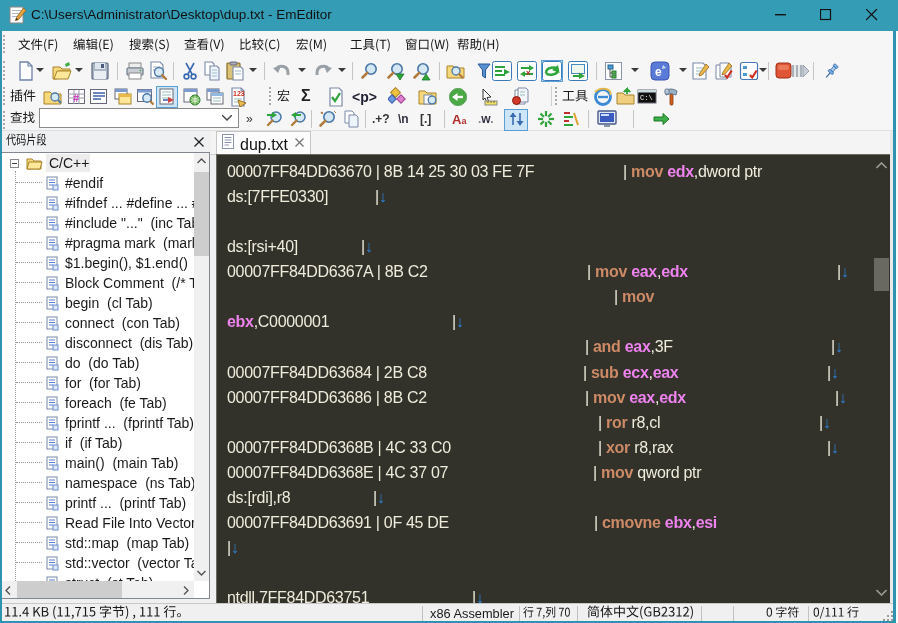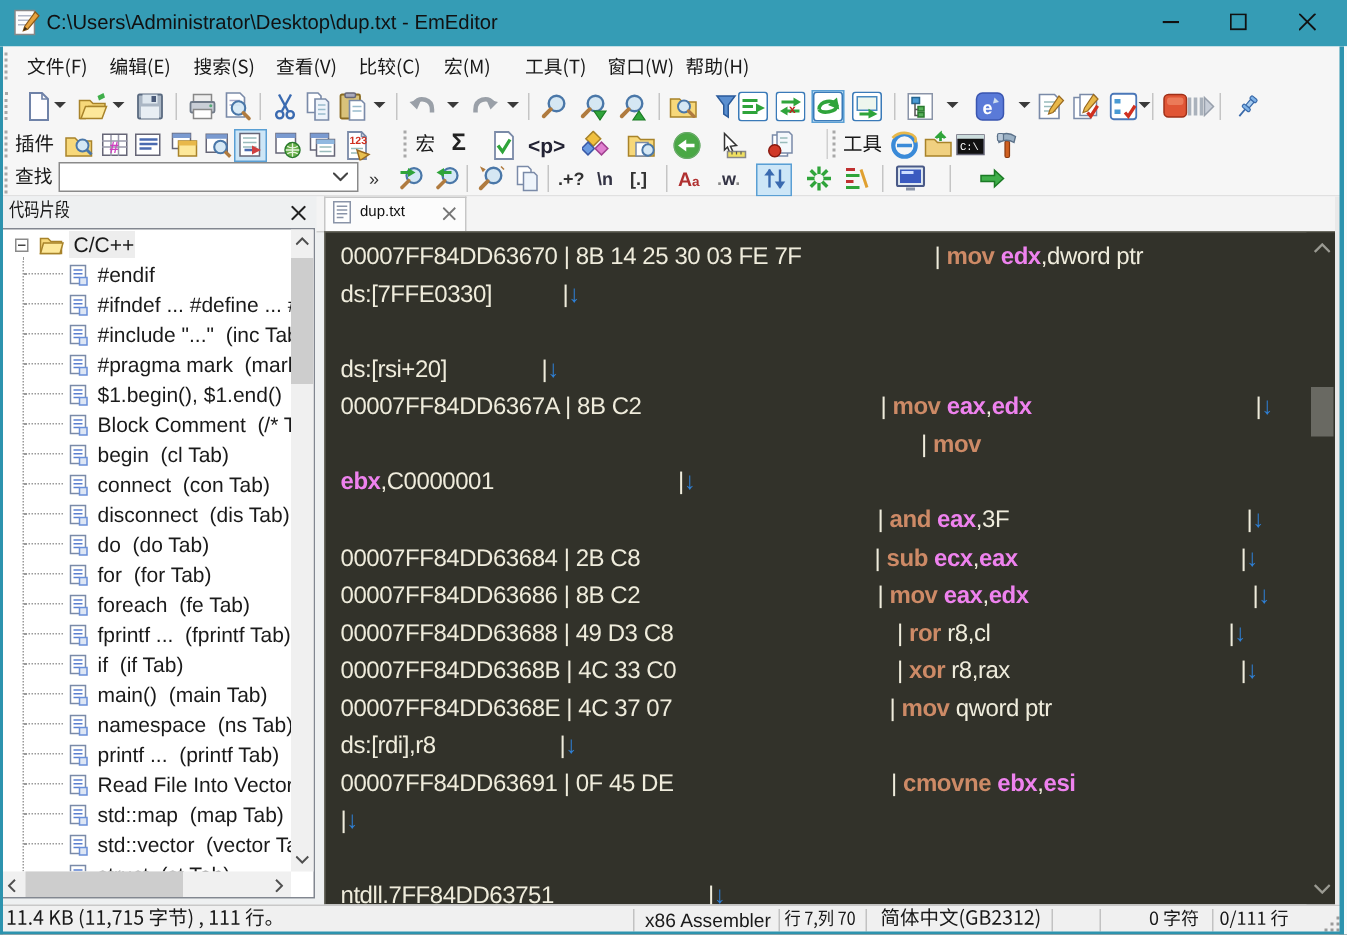--- a/index.html
+++ b/index.html
@@ -820,39 +820,39 @@
 <div class="abs" style="left:216px;top:131px;width:95px;height:24px;background:#fcfcfc;border:1px solid #c6c6c6;border-bottom:none"></div>
 <svg class="abs" style="left:222px;top:134px" width="13" height="16">
     <rect x="0.5" y="0.5" width="11" height="14" fill="#fff" stroke="#8a94a8"></rect>
     <g stroke="#8a94a8" stroke-width="1">
       <line x1="2.5" y1="3.5" x2="9.5" y2="3.5"></line>
       <line x1="2.5" y1="6" x2="9.5" y2="6"></line>
       <line x1="2.5" y1="8.5" x2="9.5" y2="8.5"></line>
       <line x1="2.5" y1="11" x2="7" y2="11"></line>
     </g>
   </svg>
-<div class="abs" style="left:240px;top:136px;font-size:10px;color:#111">dup.txt</div>
+<div class="abs" style="left:240px;top:136px;font-size:16px;color:#111">dup.txt</div>
 <svg class="abs" style="left:295px;top:138px" width="9" height="9">
     <g stroke="#777" stroke-width="1.2">
       <line x1="0.5" y1="0.5" x2="8.5" y2="8.5"></line>
       <line x1="8.5" y1="0.5" x2="0.5" y2="8.5"></line>
     </g>
   </svg>
 <div class="abs" style="left:216px;top:154px;width:674px;height:449px;background:#32322a;border-top:1px solid #6a6a60;border-left:1px solid #6a6a60;overflow:hidden"></div>
 <div class="abs" style="left:216px;top:155px;width:655px;height:448px;overflow:hidden">
 <div class="ln" style="left:11px;top:4px;width:640px"><span style="left:0px">00007FF84DD63670 | 8B 14 25 30 03 FE 7F</span><span style="left:396px">| <span class="m">mov</span> <span class="r">edx</span>,dword ptr</span></div>
     <div class="ln" style="left:11px;top:29px;width:640px"><span style="left:0px">ds:[7FFE0330]</span><span style="left:148px">|<span class="dn">↓</span></span></div>
-    <div class="ln" style="left:11px;top:79px;width:640px"><span style="left:0px">ds:[rsi+20]</span><span style="left:134px">|<span class="dn">↓</span></span></div>
+    <div class="ln" style="left:11px;top:79px;width:640px"><span style="left:0px">ds:[rsi+40]</span><span style="left:134px">|<span class="dn">↓</span></span></div>
     <div class="ln" style="left:11px;top:104px;width:640px"><span style="left:0px">00007FF84DD6367A | 8B C2</span><span style="left:360px">| <span class="m">mov</span> <span class="r">eax</span>,<span class="r">edx</span></span><span style="left:610px">|<span class="dn">↓</span></span></div>
     <div class="ln" style="left:11px;top:129px;width:640px"><span style="left:387px">| <span class="m">mov</span></span></div>
     <div class="ln" style="left:11px;top:154px;width:640px"><span style="left:0px"><span class="r">ebx</span>,C0000001</span><span style="left:225px">|<span class="dn">↓</span></span></div>
     <div class="ln" style="left:11px;top:179px;width:640px"><span style="left:358px">| <span class="m">and</span> <span class="r">eax</span>,3F</span><span style="left:604px">|<span class="dn">↓</span></span></div>
     <div class="ln" style="left:11px;top:205px;width:640px"><span style="left:0px">00007FF84DD63684 | 2B C8</span><span style="left:356px">| <span class="m">sub</span> <span class="r">ecx</span>,<span class="r">eax</span></span><span style="left:600px">|<span class="dn">↓</span></span></div>
     <div class="ln" style="left:11px;top:230px;width:640px"><span style="left:0px">00007FF84DD63686 | 8B C2</span><span style="left:358px">| <span class="m">mov</span> <span class="r">eax</span>,<span class="r">edx</span></span><span style="left:608px">|<span class="dn">↓</span></span></div>
-    <div class="ln" style="left:11px;top:255px;width:640px"><span style="left:0px">00007FF84DD63688 | 49 D3 C8</span><span style="left:371px">| <span class="m">ror</span> r8,cl</span><span style="left:592px">|<span class="dn">↓</span></span></div>
+    <div class="ln" style="left:11px;top:255px;width:640px"><span style="left:371px">| <span class="m">ror</span> r8,cl</span><span style="left:592px">|<span class="dn">↓</span></span></div>
     <div class="ln" style="left:11px;top:280px;width:640px"><span style="left:0px">00007FF84DD6368B | 4C 33 C0</span><span style="left:371px">| <span class="m">xor</span> r8,rax</span><span style="left:600px">|<span class="dn">↓</span></span></div>
     <div class="ln" style="left:11px;top:305px;width:640px"><span style="left:0px">00007FF84DD6368E | 4C 37 07</span><span style="left:366px">| <span class="m">mov</span> qword ptr</span></div>
     <div class="ln" style="left:11px;top:330px;width:640px"><span style="left:0px">ds:[rdi],r8</span><span style="left:146px">|<span class="dn">↓</span></span></div>
     <div class="ln" style="left:11px;top:355px;width:640px"><span style="left:0px">00007FF84DD63691 | 0F 45 DE</span><span style="left:367px">| <span class="m">cmovne</span> <span class="r">ebx</span>,<span class="r">esi</span></span></div>
     <div class="ln" style="left:11px;top:380px;width:640px"><span style="left:0px">|<span class="dn">↓</span></span></div>
     <div class="ln" style="left:11px;top:430px;width:640px"><span style="left:0px">ntdll.7FF84DD63751</span><span style="left:245px">|<span class="dn">↓</span></span></div>
 </div>
 <div class="abs" style="left:871px;top:155px;width:19px;height:448px;background:#32322a"></div>
 <svg class="abs" style="left:876px;top:162px" width="11" height="7">
     <path d="M0.5 6L5.5 1l5 5" fill="none" stroke="#9a9a92" stroke-width="1.6"></path>

